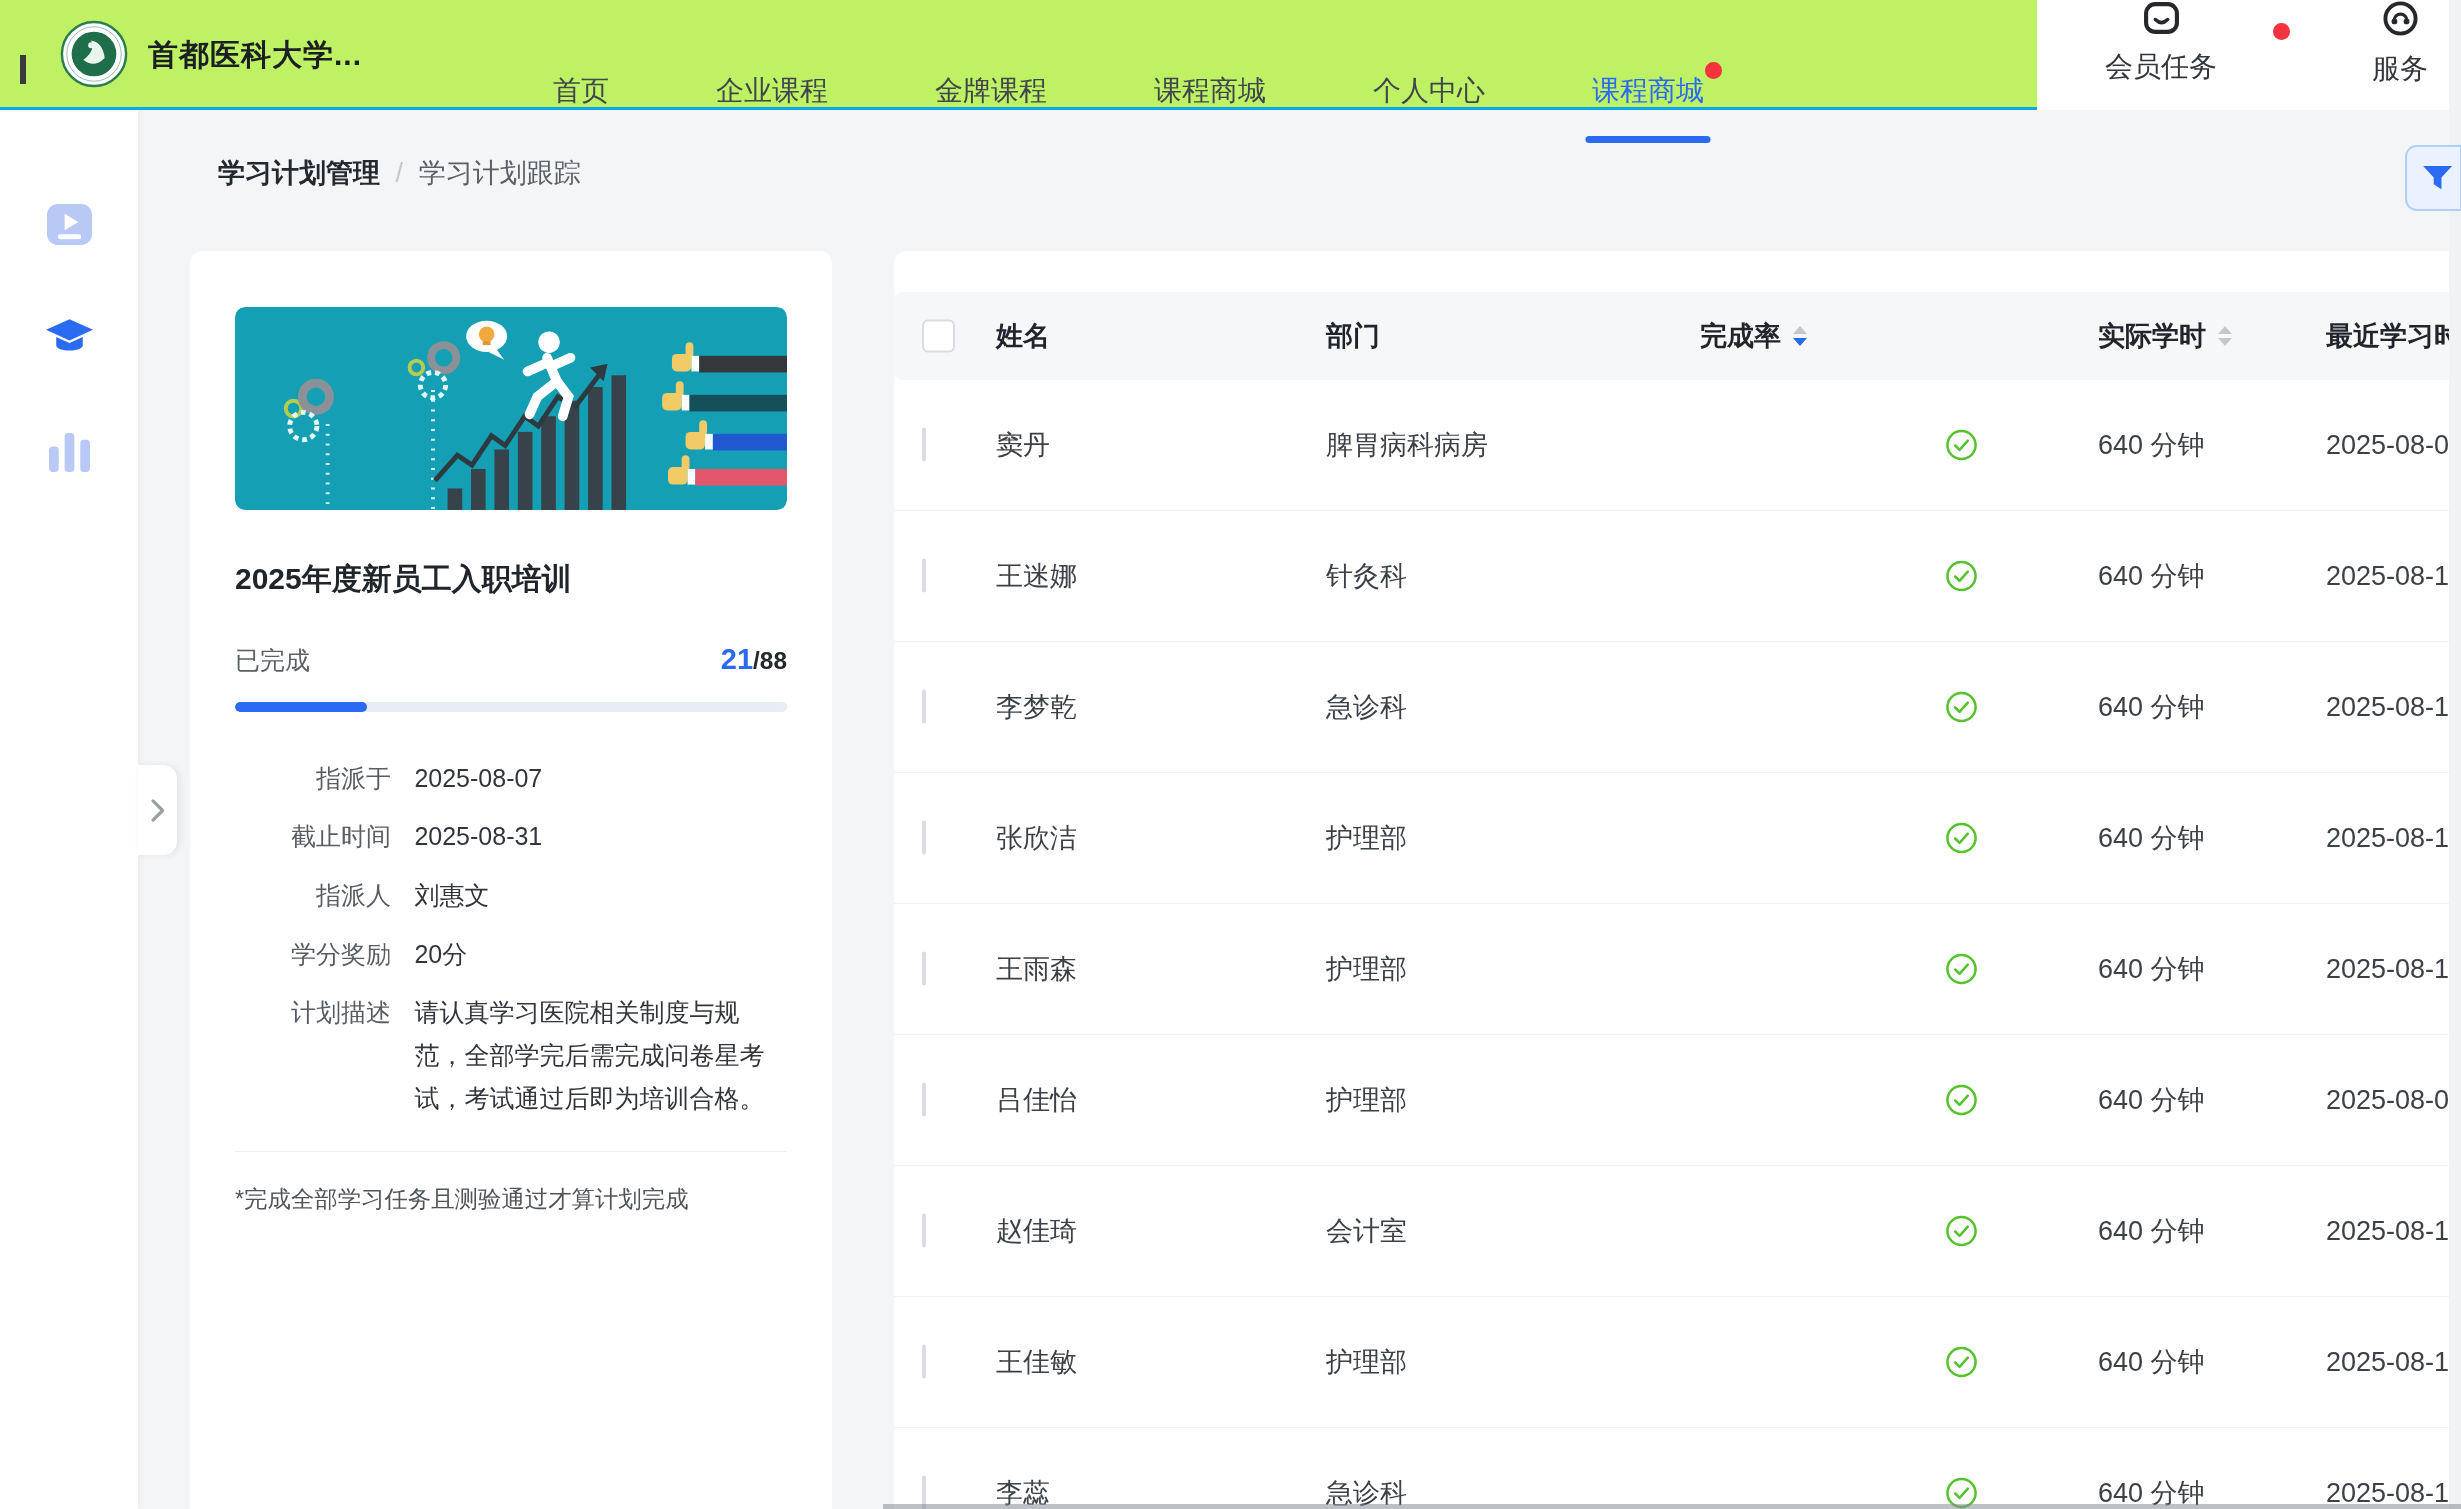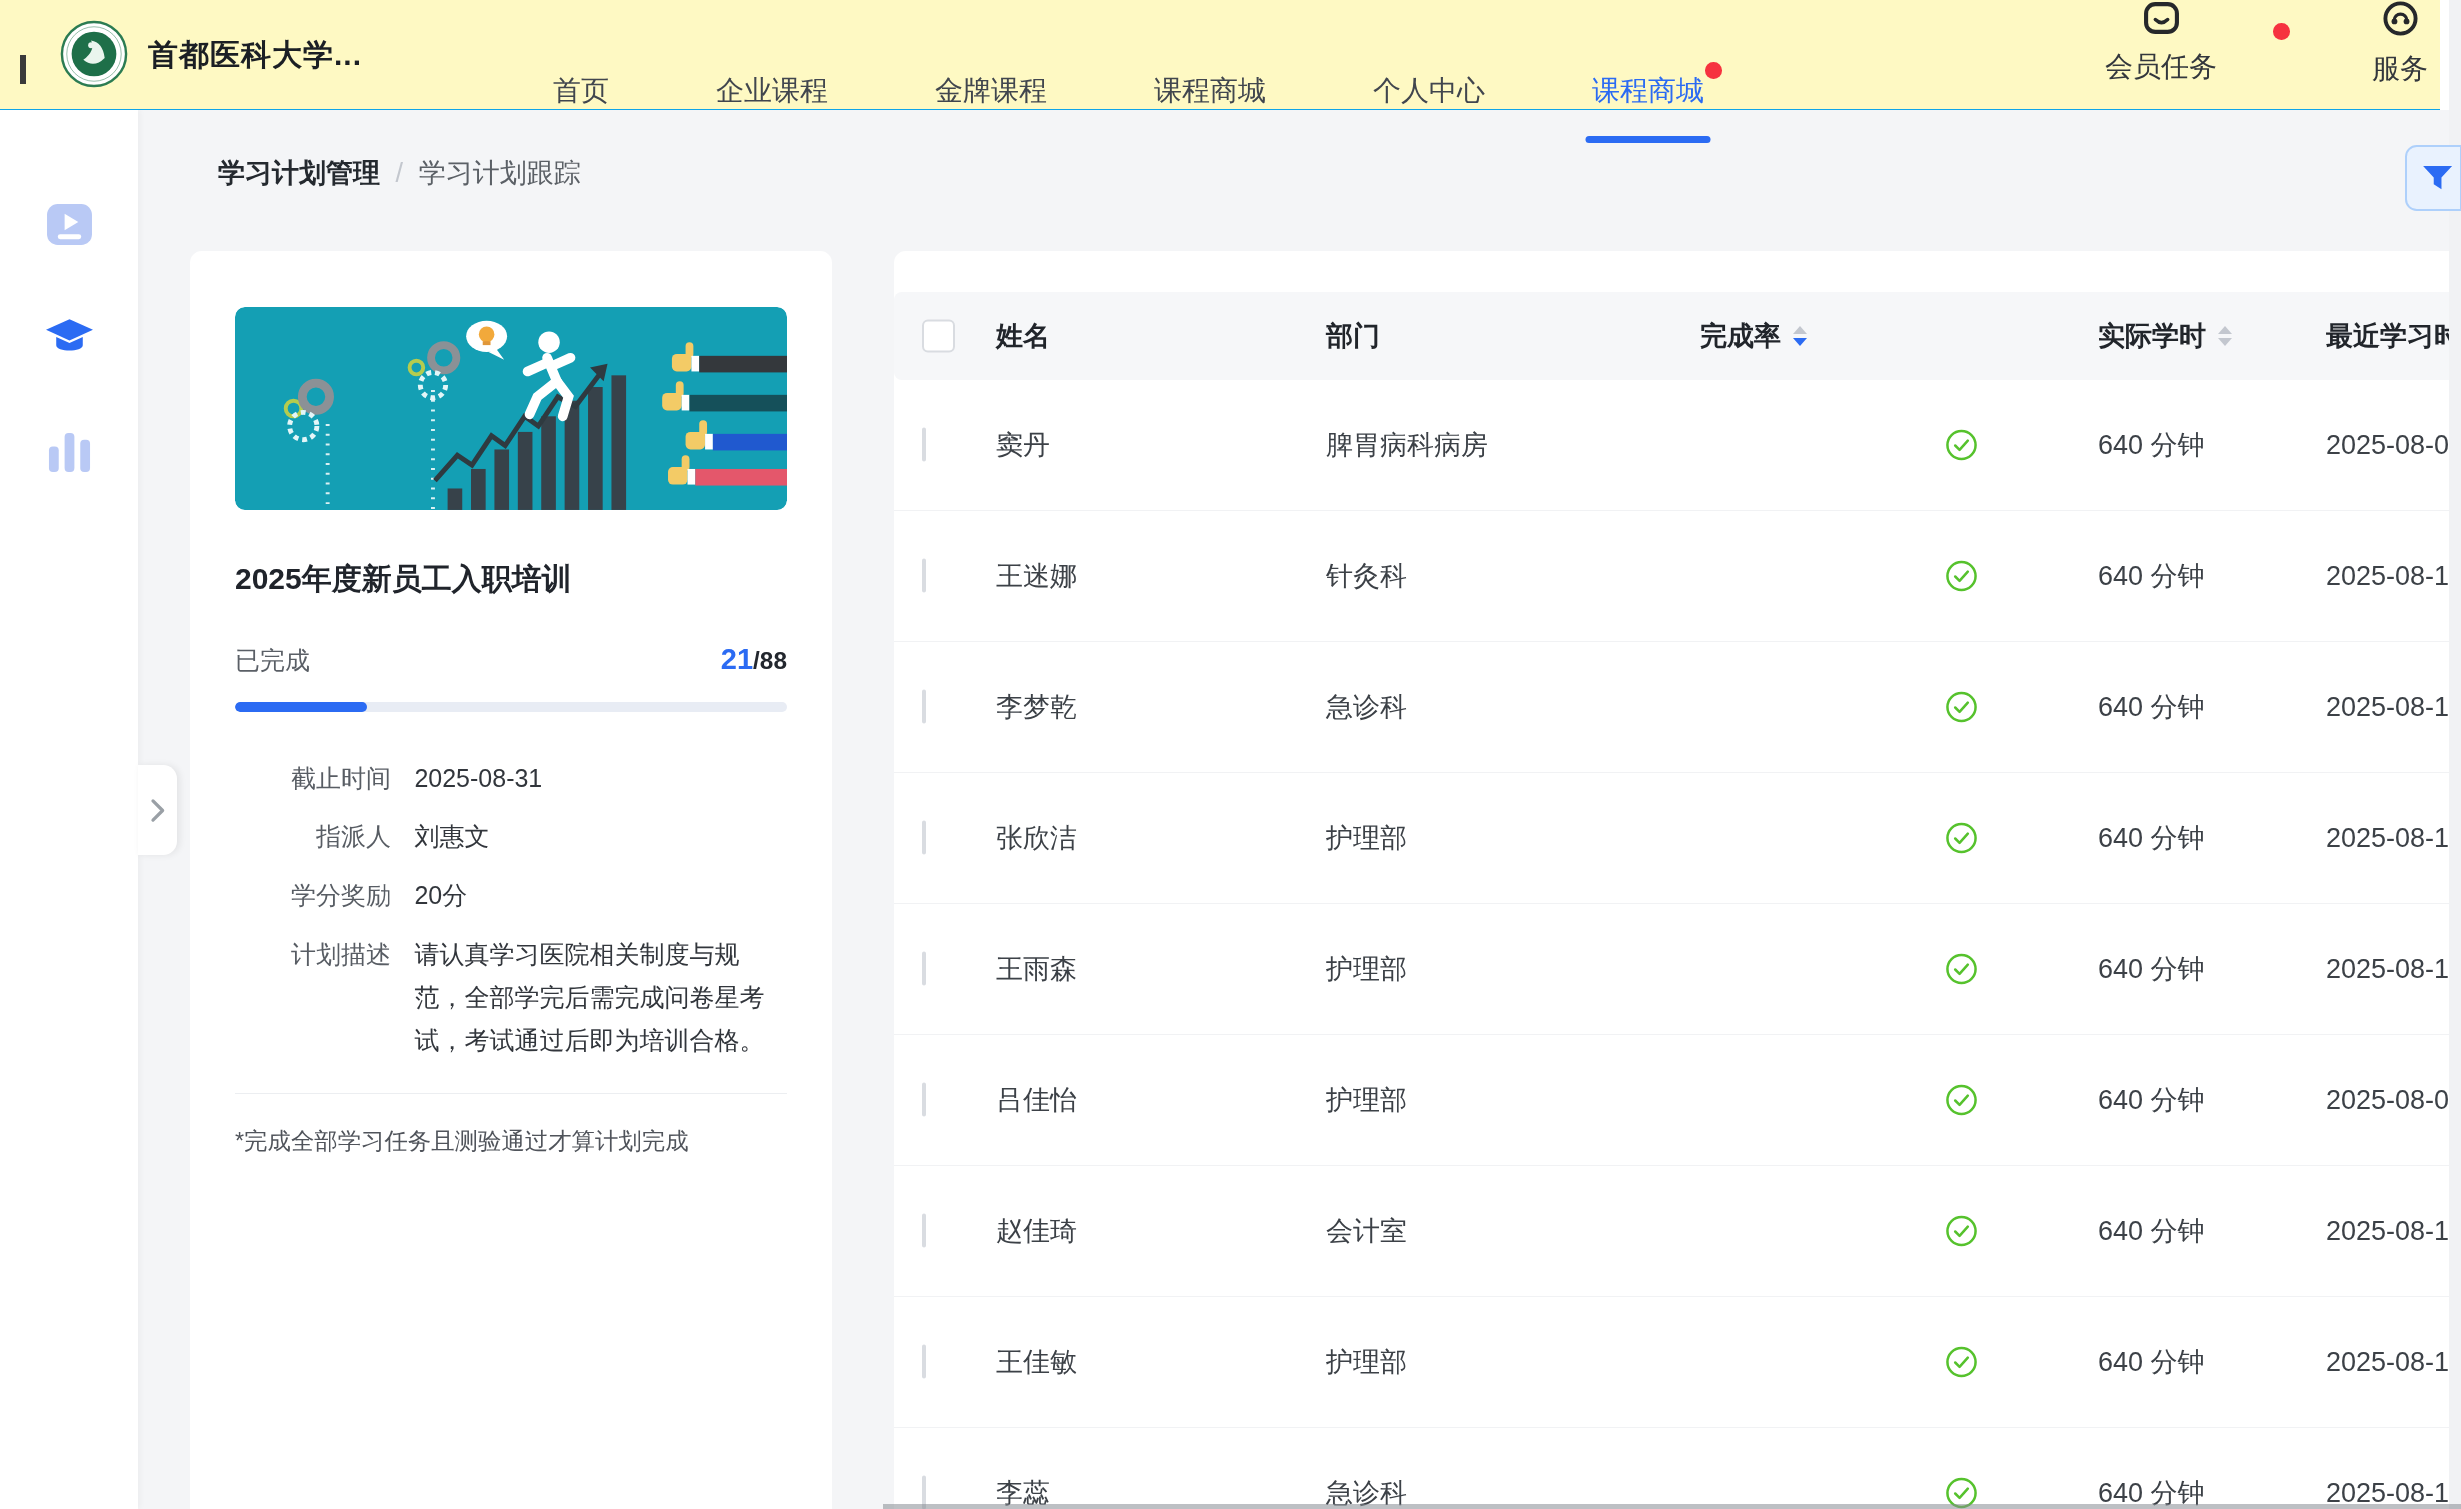--- a/index.html
+++ b/index.html
@@ -1,22 +1,22 @@
 <!DOCTYPE html>
 <html><head>
 <meta charset="utf-8">
 <style>
   * { margin:0; padding:0; box-sizing:border-box; }
   html,body { width:2462px; height:1510px; overflow:hidden; background:#fff;
     font-family:"Liberation Sans","DejaVu Sans",sans-serif; }
   body { position:relative; }
 
   
-  .navbar { position:absolute; left:0; top:0; width:2440px; height:110px; background:#fef9c3;
-    border-bottom:1px solid #0ea5e9; z-index:30; }
+  .navbar { position:absolute; left:0; top:0; width:2037px; height:110px; background:#bef264;
+    border-bottom:3px solid #0ea5e9; z-index:30; }
   .edge-mark { position:absolute; left:19.5px; top:55px; width:6.8px; height:29px; background:#3a3a3a; }
   .logo { position:absolute; left:59px; top:18.5px; width:70px; height:70px; }
   .brand { position:absolute; left:148px; top:0; height:110px; display:flex; align-items:center;
     font-size:30px; font-weight:700; color:#1b1f24; letter-spacing:1px; }
   .nav-menu { position:absolute; left:553px; top:0; height:110px; display:flex; align-items:flex-end; gap:107px; }
   .nav-item { position:relative; font-size:28px; color:#41464e; cursor:pointer; white-space:nowrap; }
   .nav-item.active { color:#2b6bf3; }
   .nav-underline { position:absolute; left:50%; transform:translateX(-50%); bottom:-33px;
     width:125px; height:6.8px; border-radius:3.9px; background:#2b6bf3; }
   .red-dot { position:absolute; width:16.6px; height:16.6px; border-radius:50%; background:#f6333f; }
@@ -247,20 +247,24 @@
     <div class="plan-progress-row">
       <span class="plan-progress-label">已完成</span>
       <span class="plan-count"><b>21</b><span>/88</span></span>
     </div>
     <div class="plan-bar">
       <div class="plan-bar-fill" style="width: 24%;"></div>
     </div>
 
     <div class="plan-fields">
       <div class="field-row">
+        <span class="field-label">指派于</span>
+        <span class="field-value">2025-08-07</span>
+      </div>
+      <div class="field-row">
         <span class="field-label">截止时间</span>
         <span class="field-value">2025-08-31</span>
       </div>
       <div class="field-row">
         <span class="field-label">指派人</span>
         <span class="field-value">刘惠文</span>
       </div>
       <div class="field-row">
         <span class="field-label">学分奖励</span>
         <span class="field-value">20分</span>

